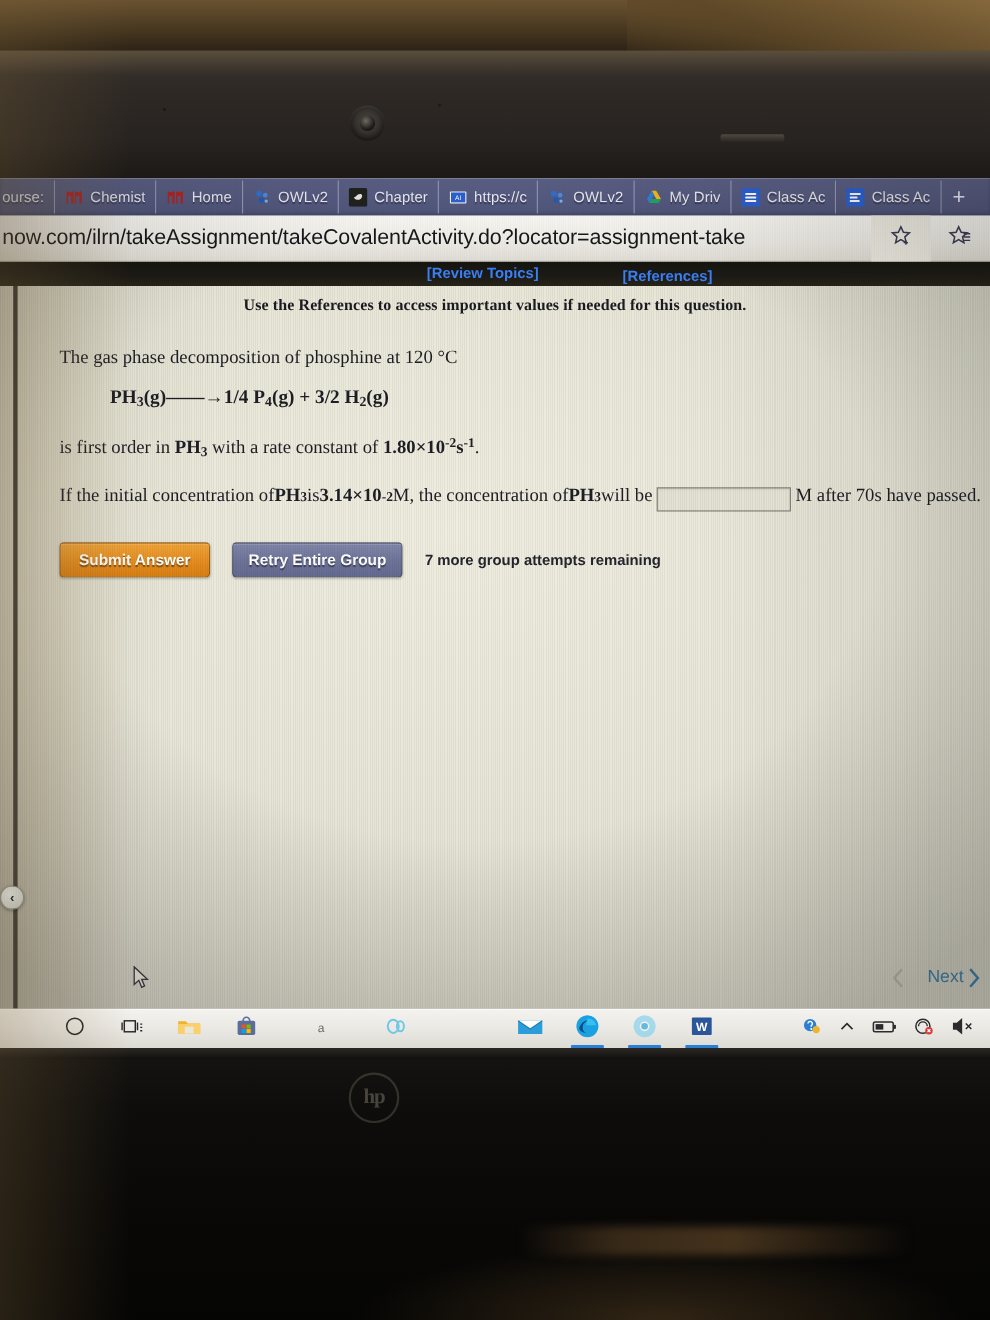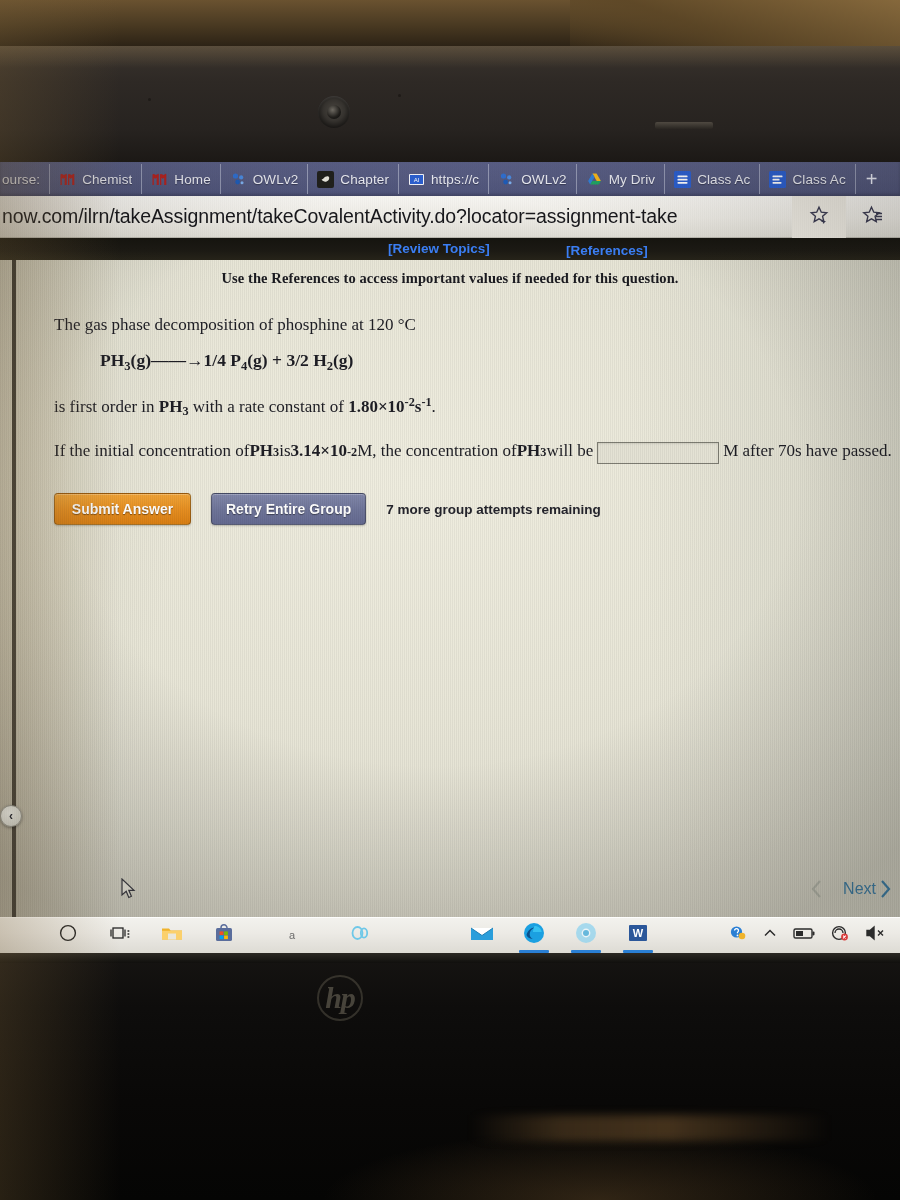--- a/index.html
+++ b/index.html
@@ -207,22 +207,22 @@
     background:linear-gradient(180deg,#161412 0%,#0e0d0c 22%,#090807 60%,#050504 100%);
   }
   .base-hinge {
     position:absolute; left:0; top:953px; width:900px; height:10px;
     background:linear-gradient(180deg,#2b2823,#100f0d);
   }
   .hp-logo {
     position:absolute; left:317px; top:975px; width:46px; height:46px; border-radius:50%;
     border:2px solid rgba(128,120,104,.33);
     display:flex; align-items:center; justify-content:center;
-    font-family:"Liberation Serif", serif; font-style:italic; font-weight:700;
-    font-size:30px; color:rgba(150,142,124,.42); letter-spacing:-1px;
+    font-family:"Liberation Serif", serif; font-weight:700;
+    font-size:19px; color:rgba(150,142,124,.42); letter-spacing:-1px;
   }
   .desk-glow {
     position:absolute; left:320px; bottom:0px; width:560px; height:70px;
     background:radial-gradient(ellipse at 50% 100%, rgba(150,110,60,.30) 0%, rgba(60,45,25,0) 70%);
   }
   .base-reflect {
     position:absolute; left:470px; top:1115px; width:360px; height:26px;
     background:linear-gradient(90deg, rgba(140,100,55,0) 0%, rgba(165,120,65,.30) 25%, rgba(180,130,70,.35) 55%, rgba(140,100,55,0) 100%);
     filter:blur(4px);
   }

